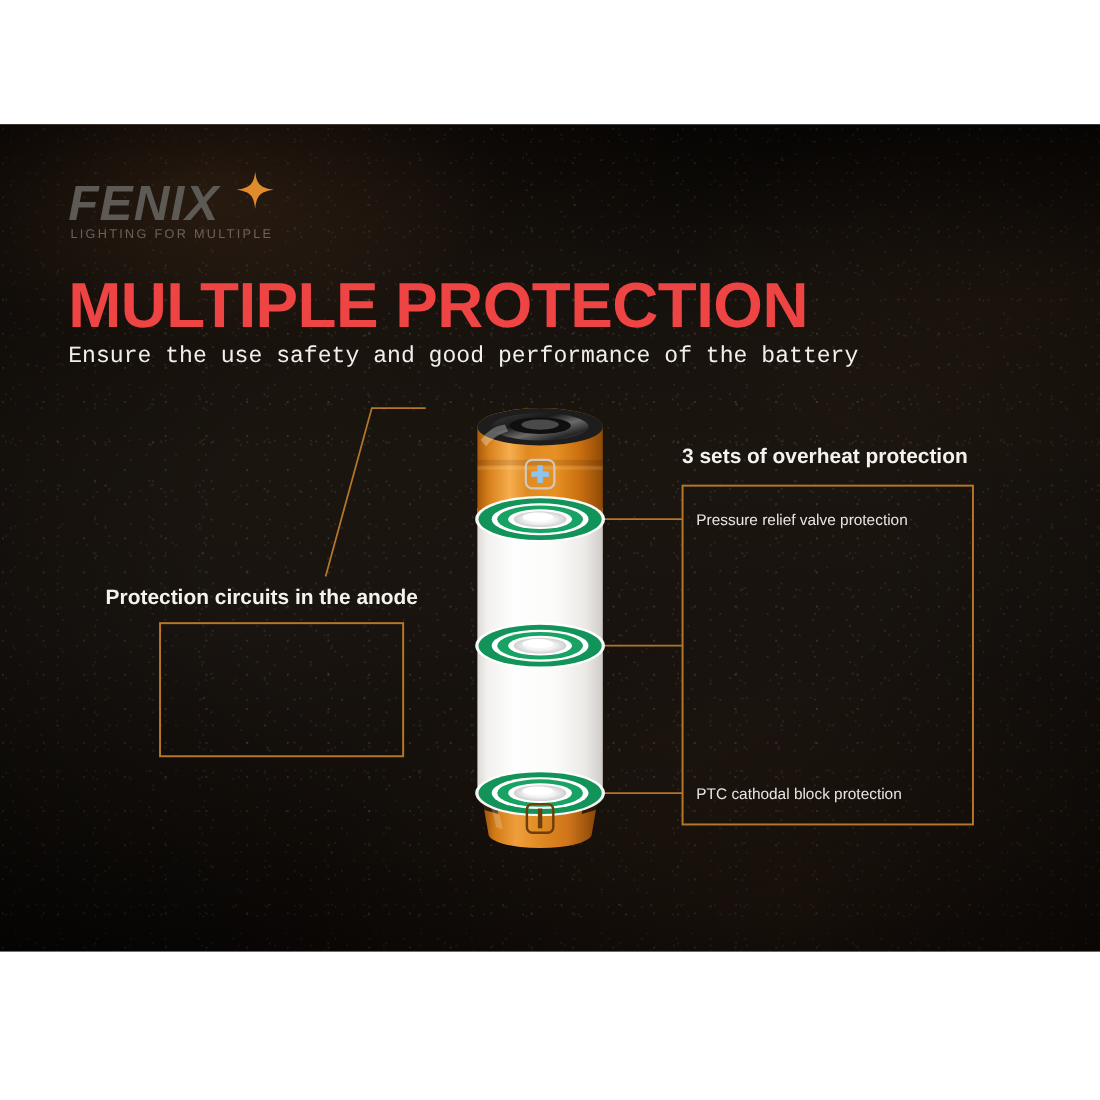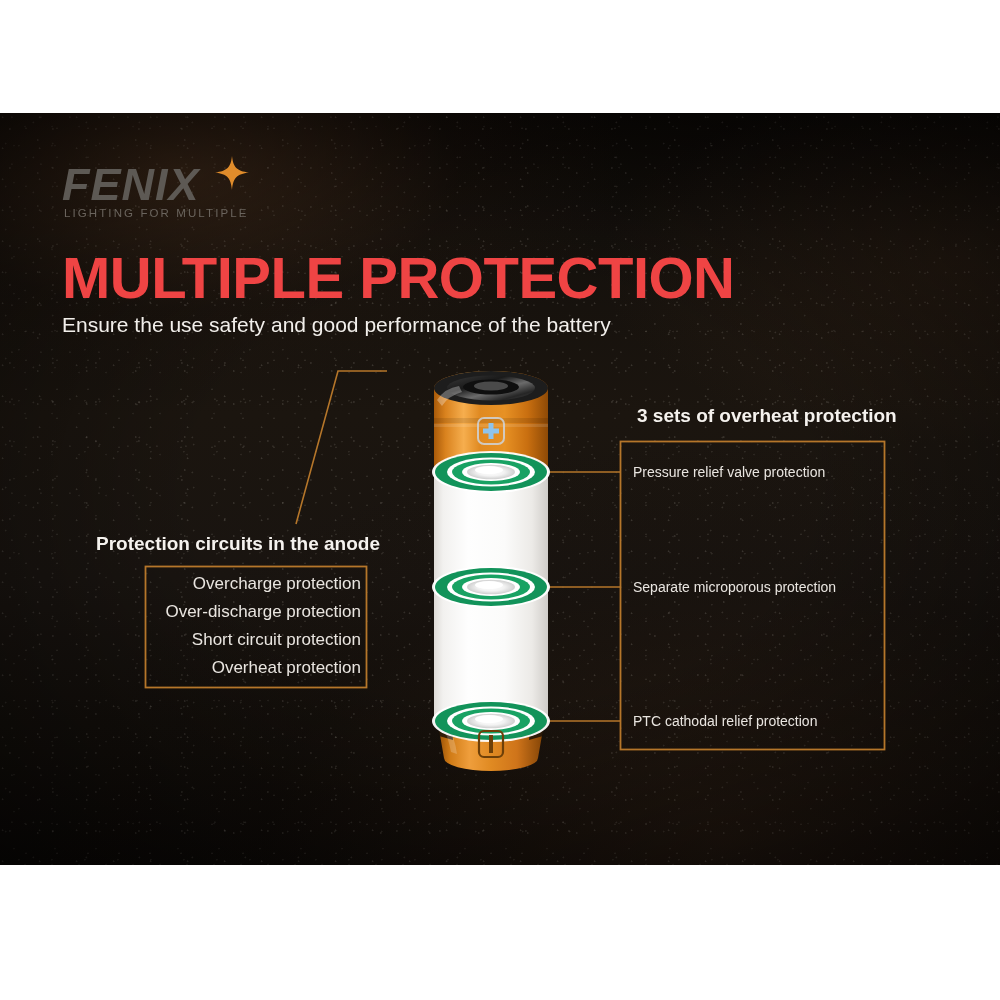--- a/index.html
+++ b/index.html
@@ -111,21 +111,21 @@
     font-family: "Liberation Sans", sans-serif;
     white-space: nowrap;
     line-height: 1.05;
   }
   #subhead {
     position: absolute;
     left: 62px;
     top: 313px;
     font-size: 21px;
     color: #f2efeb;
-    font-family: Liberation Sans, sans-serif;
+    font-family: Liberation Mono, monospace;
     white-space: nowrap;
   }
 
   
   #overlay {
     position: absolute;
     left: 0;
     top: 0;
     width: 1000px;
     height: 1000px;
@@ -155,21 +155,20 @@
   }
   .hdr-right {
     position: absolute;
     left: 620px;
     top: 405px;
     font-size: 19px;
     font-weight: bold;
     color: #f5f2ee;
     white-space: nowrap;
     font-family: "Liberation Sans", sans-serif;
-    margin-left: 17px;
   }
 
   #left-list {
     position: absolute;
     left: 149px;
     top: 570px;
     width: 212px;
     text-align: right;
   }
   #left-list .li {
@@ -321,25 +320,18 @@
       <ellipse cx="64" cy="353" rx="14" ry="4" fill="#ffffff"></ellipse>
     </g>
 
     <g>
       <rect x="54" y="365" width="24" height="26" rx="5" ry="5" fill="none" stroke="#6d3f08" stroke-width="2.2"></rect>
       <rect x="64" y="369" width="4" height="18" fill="#6d3f08"></rect>
     </g>
   </svg>
 
   <div class="hdr-left">Protection circuits in the anode</div>
-  <div id="left-list">
-    <div class="li">Overcharge protection</div>
-    <div class="li">Over-discharge protection</div>
-    <div class="li">Short circuit protection</div>
-    <div class="li">Overheat protection</div>
-  </div>
 
   <div class="hdr-right">3 sets of overheat protection</div>
   <div class="r-item" style="top:472px">Pressure relief valve protection</div>
-  <div class="r-item" style="top:587px">Separate microporous protection</div>
-  <div class="r-item" style="top:721px">PTC cathodal relief protection</div>
+  <div class="r-item" style="top:721px">PTC cathodal block protection</div>
 
 </div>
 
 </body></html>

